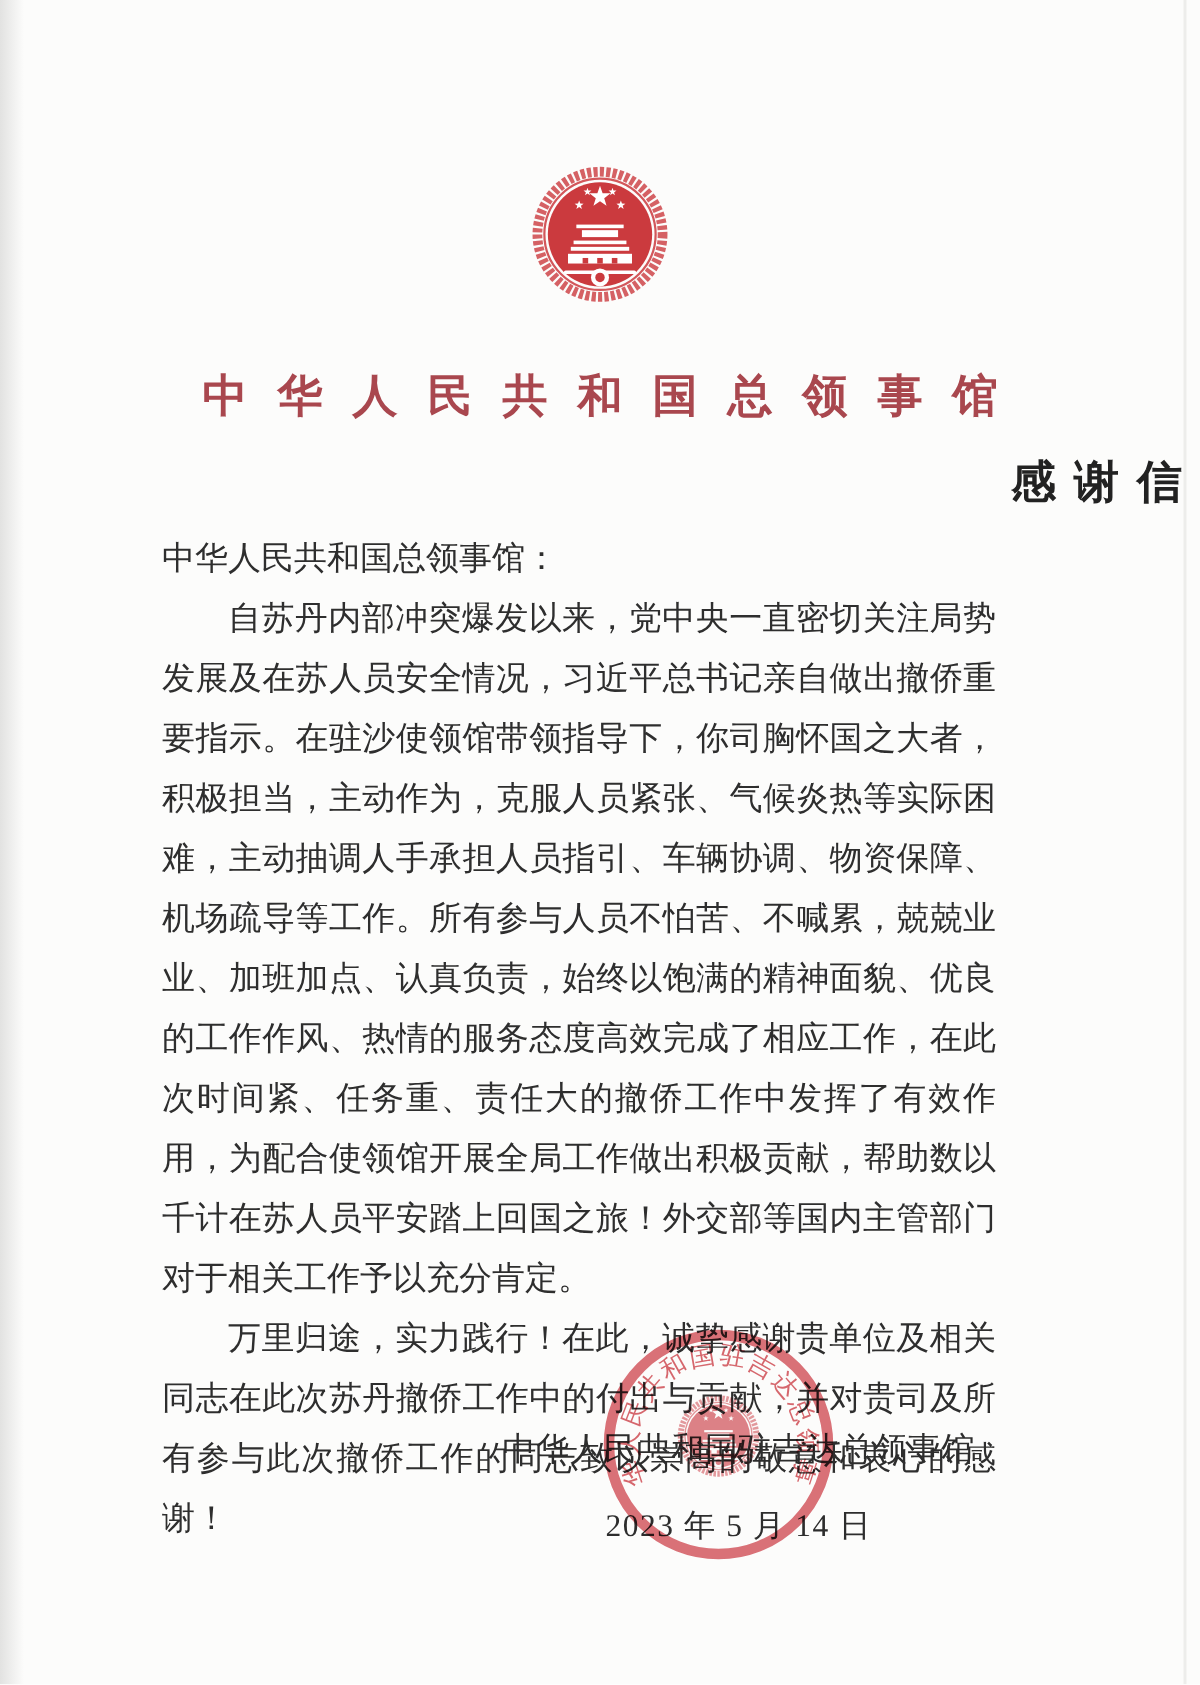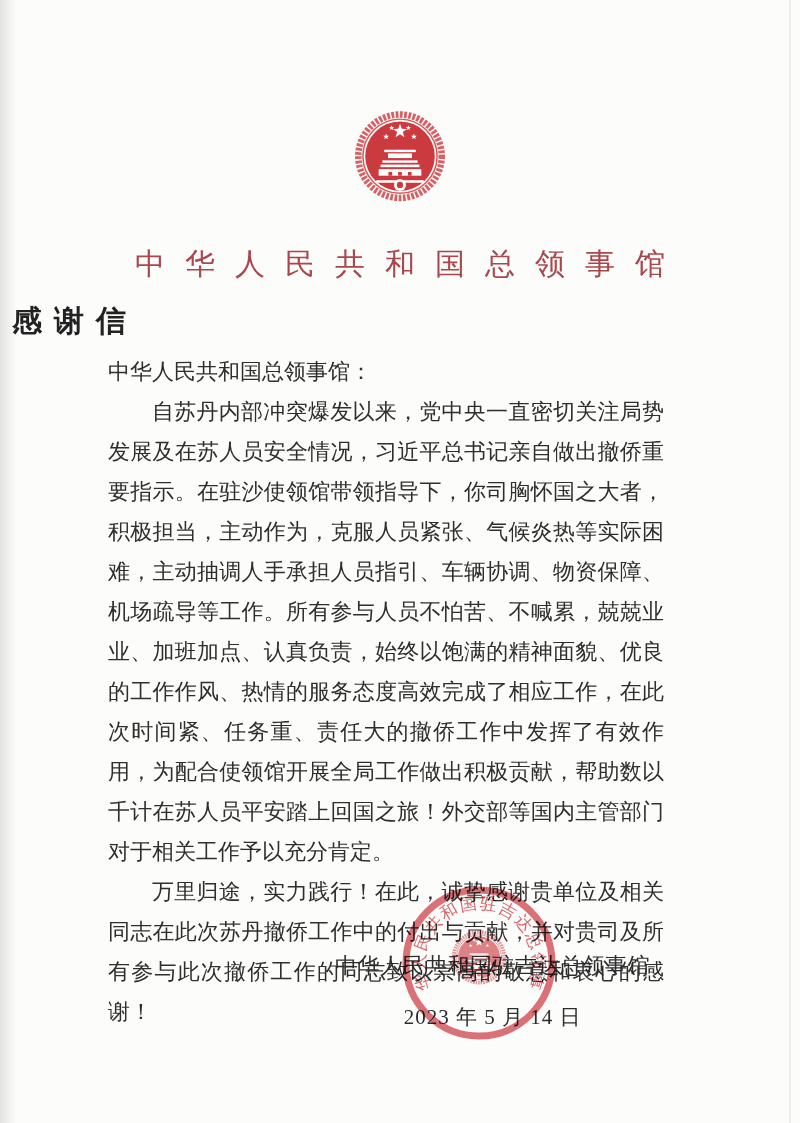--- a/index.html
+++ b/index.html
@@ -24,26 +24,26 @@
     position:absolute;top:108px;left:50%;transform:translateX(-50%);
     width:94px;height:102px;
   }
   .emblem svg{width:100%;height:100%;display:block;}
   .org-title{
     position:absolute;top:244px;left:0;right:0;
     text-align:center;
     font-size:30px;
     letter-spacing:20px;
     text-indent:20px;
-    font-weight:400;
+    font-weight:700;
     white-space:nowrap;
   }
   .subject{
     position:absolute;top:301px;left:0;right:0;
-    text-align:left;
+    text-align:right;
     font-size:30px;
     font-weight:bold;
     letter-spacing:12px;
     text-indent:12px;
     color:#222222;
     font-family:"Liberation Sans","DejaVu Sans",sans-serif;
   }
   .body-text{
     position:absolute;top:352px;left:108px;width:556px;
     font-size:22px;line-height:40px;

